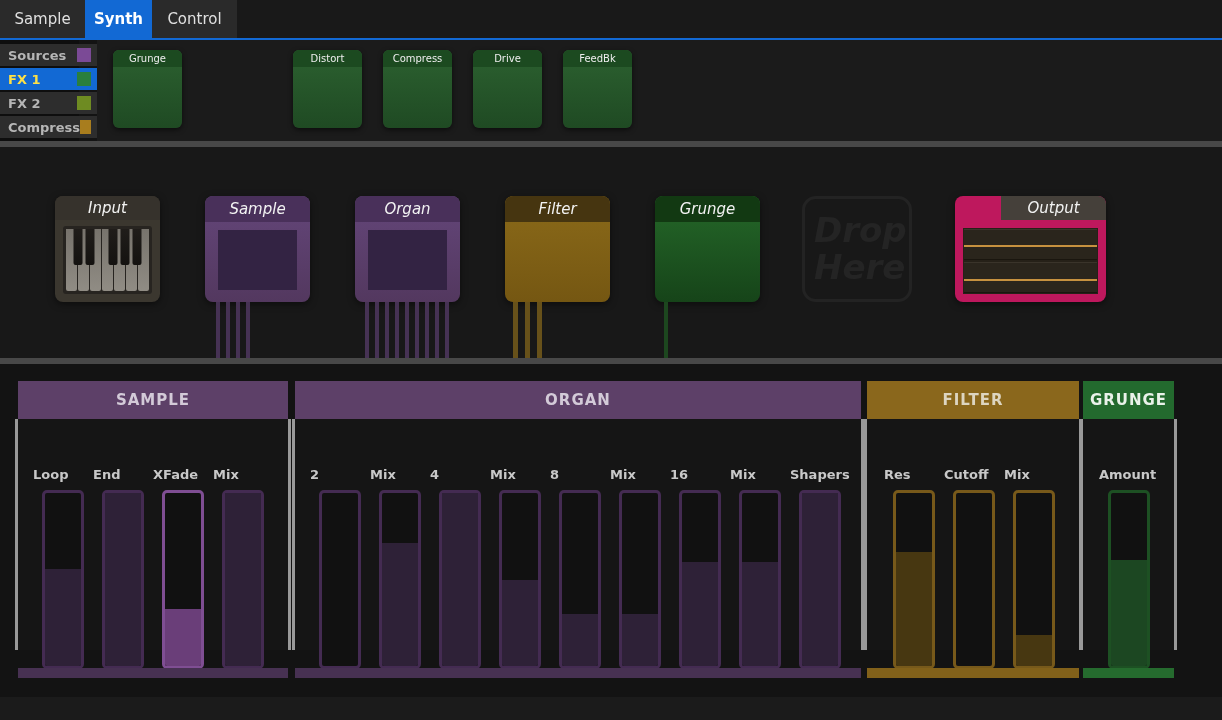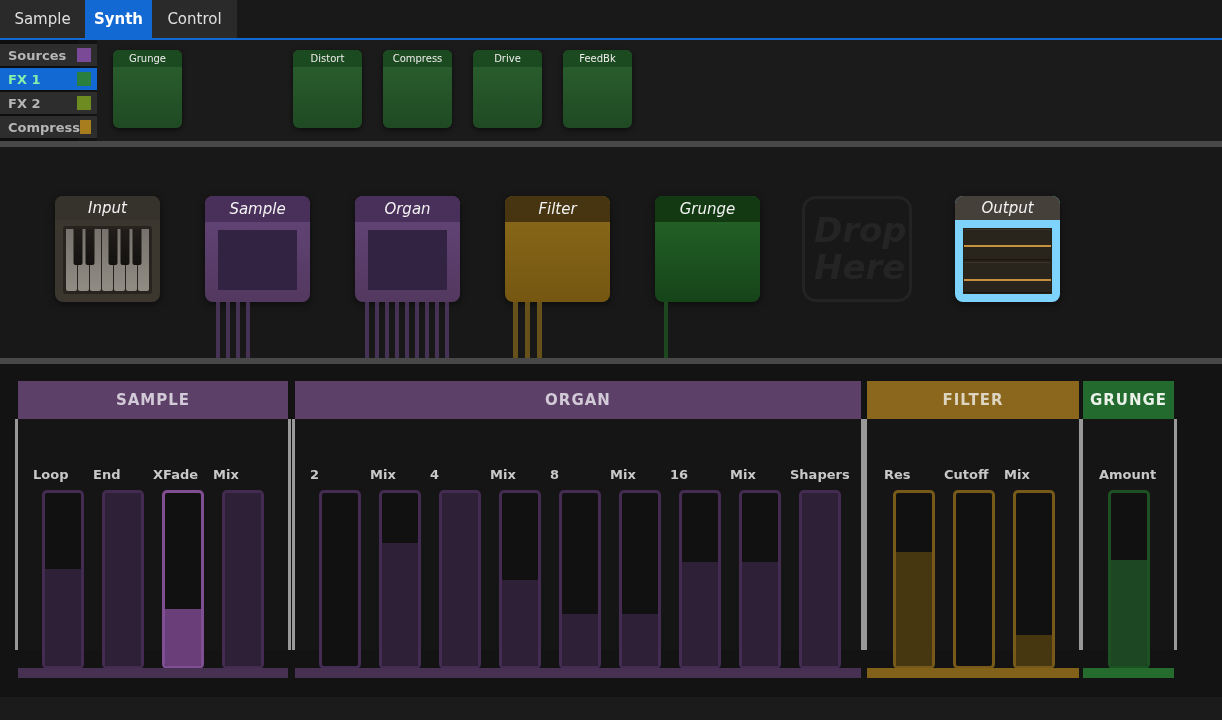--- a/index.html
+++ b/index.html
@@ -10,21 +10,21 @@
   .tabbar{position:absolute;top:0;left:0;width:100%;height:38px;background:#191919;}
   .tab{position:absolute;top:0;height:38px;display:flex;align-items:center;justify-content:center;
        background:#2a2a2a;color:#e0e0e0;font-size:15px;cursor:default;}
   .tab.active{background:#1269d4;color:#fff;font-weight:bold;}
   .accent-line{position:absolute;top:38px;left:0;width:100%;height:2px;background:#1269d4;}
 
   
   .sidebar{position:absolute;top:40px;left:0;width:79px;height:101px;background:#0e0e0e;}
   .side-row{position:absolute;left:0;width:97px;height:22px;background:#2d2d2d;
             display:flex;align-items:center;font-size:13px;color:#b6b6b6;font-weight:bold;}
-  .side-row.selected{background:#1269d4;color:#86efac;}
+  .side-row.selected{background:#1269d4;color:#fde047;}
   .side-row .lbl{padding-left:8px;flex:1;}
   .chip{width:14px;height:14px;margin-right:6px;}
 
   
   .palette{position:absolute;top:40px;left:97px;width:1125px;height:101px;background:#1b1b1b;}
   .tile{position:absolute;top:10px;width:69px;height:78px;border-radius:6px;overflow:hidden;
         background:linear-gradient(#2c6130,#1f4a23);box-shadow:0 2px 5px rgba(0,0,0,.55);}
   .tile-hdr{height:17px;background:#1c4a20;display:flex;align-items:center;justify-content:center;
             font-size:10px;color:#eee;}
 
@@ -42,21 +42,21 @@
   .node-sample,.node-organ{background:linear-gradient(#64467a,#53385f);}
   .node-sample .node-title,.node-organ .node-title{background:#49305a;}
   .inner-rect{position:absolute;left:13px;right:13px;top:34px;bottom:12px;background:#332343;}
   .node-filter{background:linear-gradient(#8b6a19,#755712);}
   .node-filter .node-title{background:#463510;}
   .node-grunge{background:linear-gradient(#256829,#164419);}
   .node-grunge .node-title{background:#123912;}
   .node-ghost{background:transparent;border:3px solid #232323;border-radius:14px;
               box-shadow:none;width:104px;height:100px;display:flex;align-items:center;justify-content:center;}
   .ghost-text{font-size:34px;line-height:37px;color:#242424;font-weight:bold;text-align:left;width:86px;}
-  .node-output{background:#7dd3fc;}
+  .node-output{background:#be185d;padding-left:46px;}
   .node-output .node-title{background:#45403a;height:24px;}
 
   
   .kbd{position:absolute;left:8px;right:8px;top:30px;bottom:8px;background:#272420;border-radius:3px;padding:3px;}
   .kbd-keys{position:relative;width:100%;height:100%;display:flex;gap:1px;}
   .wkey{flex:1;background:linear-gradient(#77736c,#908c84);border-radius:0 0 2px 2px;}
   .bkey{position:absolute;top:0;width:9px;height:58%;background:linear-gradient(#201d1a,#141210);
         border-radius:0 0 2px 2px;transform:translateX(-50%);}
 
   

